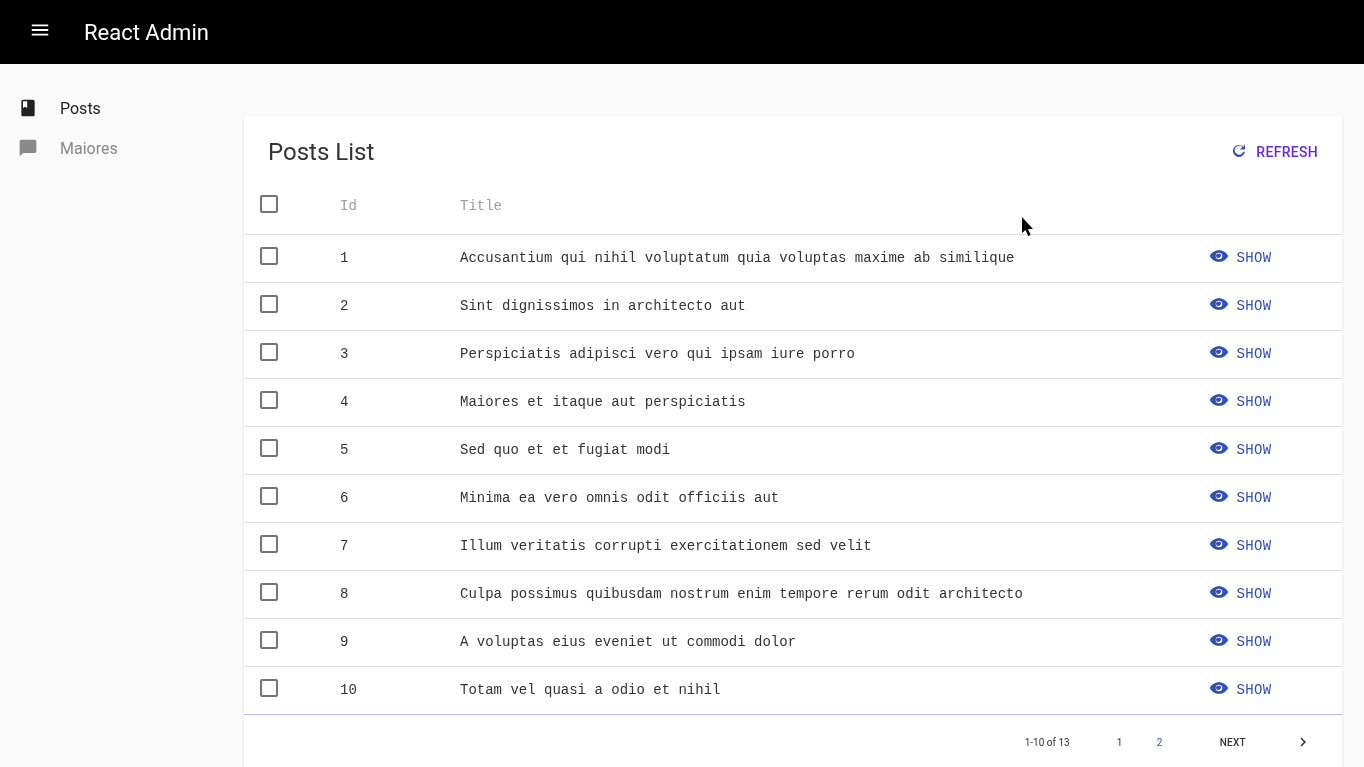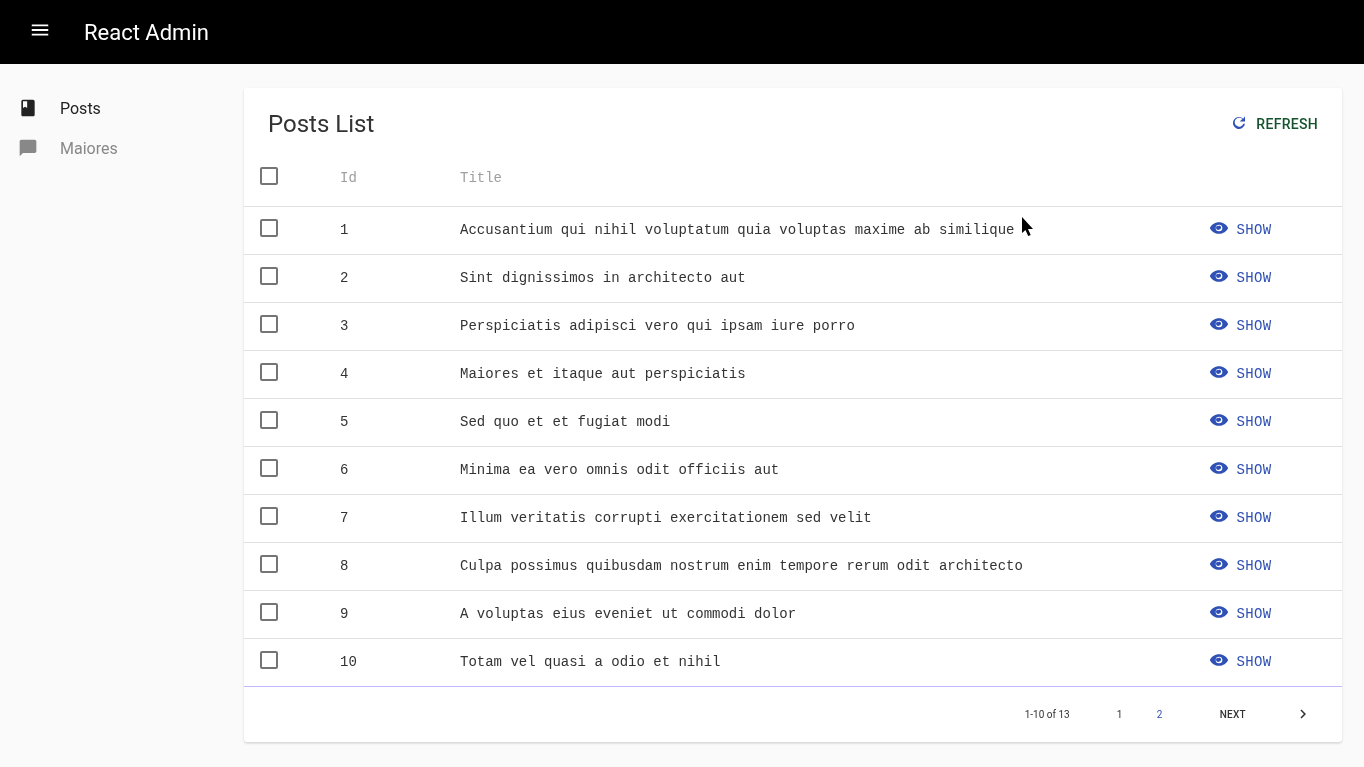--- a/index.html
+++ b/index.html
@@ -7,25 +7,25 @@
   .appbar { background: #000000; height: 64px; display: flex; align-items: center; padding: 0 20px; color: #fff; }
   .menu-btn { width: 40px; height: 40px; display: flex; align-items: center; justify-content: center; cursor: pointer; margin-right: 24px; }
   .app-title { font-size: 22px; font-weight: 400; }
   .layout { display: flex; height: calc(100% - 64px); }
   .sidebar { width: 244px; padding-top: 24px; }
   .nav-item { display: flex; align-items: center; height: 40px; padding: 0 16px; cursor: pointer; font-size: 16px; }
   .nav-item .nav-icon { width: 24px; height: 24px; margin-right: 20px; display: flex; align-items: center; justify-content: center; }
   .nav-item.active { color: #222; }
   .nav-item.inactive { color: #888; }
   .nav-item.inactive .nav-icon svg { fill: #888; }
-  .main { flex: 1; padding: 24px 22px 0 0; }
+  .main { flex: 1; padding: 24px 22px 0 0; margin-top: 28px; }
   .card { background: #fff; border-radius: 3px; box-shadow: 0 1px 3px rgba(0,0,0,.1), 0 2px 2px rgba(0,0,0,.06); }
   .card-head { display: flex; align-items: center; justify-content: space-between; padding: 22px 24px 12px 24px; }
   .card-title { font-size: 24px; font-weight: 400; color: #333; }
-  .refresh-btn { display: flex; align-items: center; color: #14532d; font-size: 14px; font-weight: 500; cursor: pointer; letter-spacing: .3px; }
+  .refresh-btn { display: flex; align-items: center; color: #6d28d9; font-size: 14px; font-weight: 500; cursor: pointer; letter-spacing: .3px; }
   .refresh-btn svg { margin-right: 8px; }
   table { width: 100%; border-collapse: collapse; font-family: Liberation Mono, monospace; }
   th, td { text-align: left; font-size: 14px; }
   th { color: #9e9e9e; font-weight: 400; height: 56px; padding: 0 16px; }
   td { height: 48px; padding: 0 16px; border-top: 1px solid #e0e0e0; color: #333; }
   .col-chk { width: 80px; }
   .col-id { width: 120px; }
   .col-action { width: 180px; text-align: center; padding-right: 40px; }
   .chk { width: 18px; height: 18px; border: 2px solid #757575; border-radius: 2px; display: inline-block; cursor: pointer; }
   .show-btn { display: inline-flex; align-items: center; color: #2f50b5; font-size: 14px; font-weight: 500; cursor: pointer; letter-spacing: .3px; }

